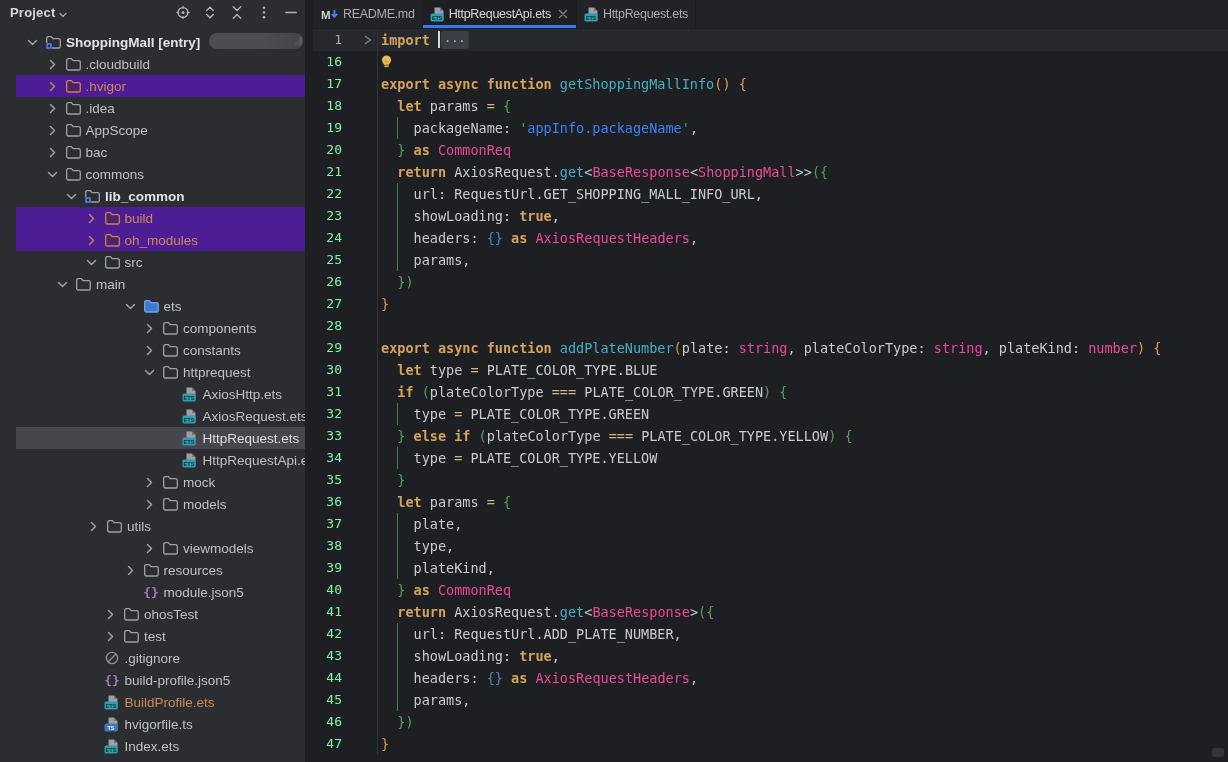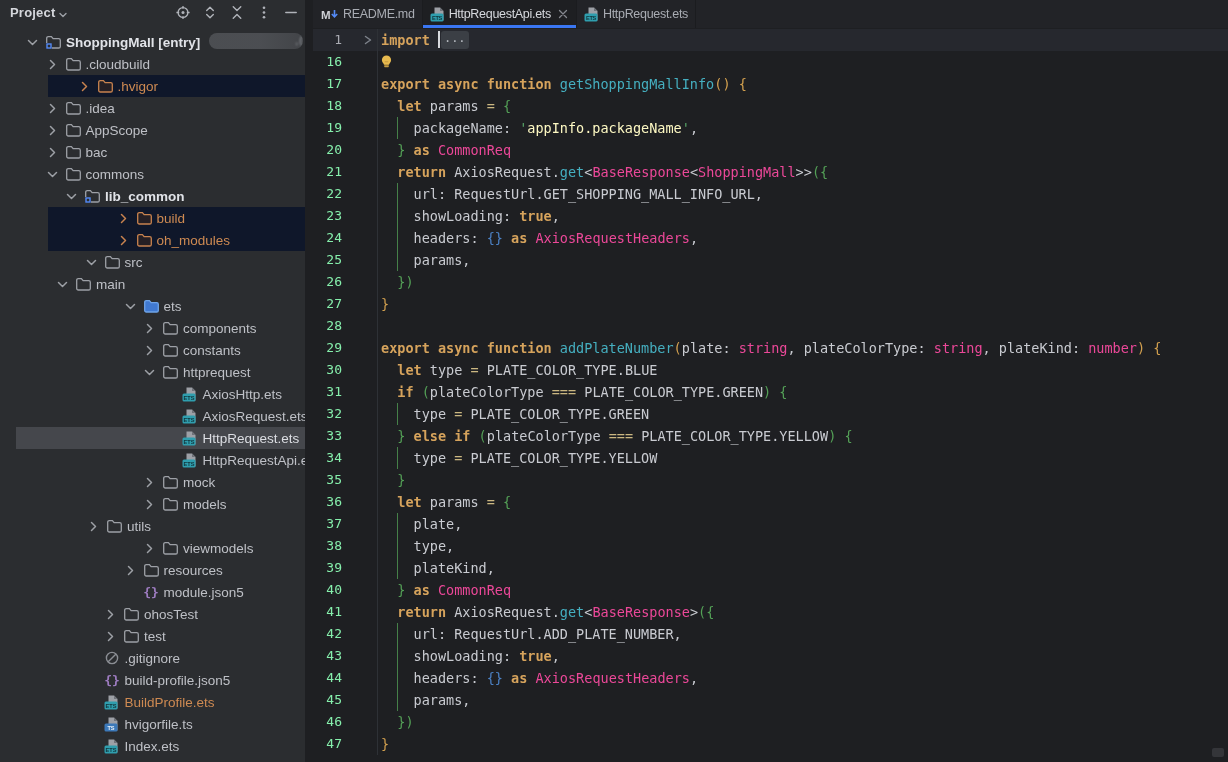--- a/index.html
+++ b/index.html
@@ -12,21 +12,21 @@
                    background:#2B2D30; overflow:hidden; }
   #panel-header { position:absolute; left:0; top:0; width:305px; height:28px; }
   #panel-title { position:absolute; left:10px; top:5px; font-size:13px; font-weight:bold;
                  color:#D5D7DC; letter-spacing:.2px; }
   #panel-title-chev { position:absolute; left:57px; top:7px; }
   #panel-header-icons { position:absolute; right:6px; top:4px; display:flex; gap:11px; }
   .hdr-icon { width:16px; height:16px; display:flex; align-items:center; justify-content:center; }
 
   #tree { position:absolute; left:16px; top:31px; width:305px; }
   .tree-row { position:relative; height:22px; width:305px; display:flex; align-items:center; }
-  .tree-row.brown { background:#0f172a;margin-left:32px; }
+  .tree-row.brown { background:#4c1d95; }
   .tree-row.selected { background:#45474C; }
   .tr-chev { width:20px; height:22px; flex:0 0 auto; display:flex; align-items:center; justify-content:flex-start; }
   .tr-icon { width:17px; height:22px; flex:0 0 auto; display:flex; align-items:center; justify-content:flex-start; }
   .tr-label { font-size:13.5px; color:#BEC0C6; white-space:nowrap; padding-left:4px; }
   .tr-label.bold { font-weight:bold; color:#E1E3E8; }
   .tr-label.orange { color:#CE8A52; }
   .tr-label.selected { color:#DCDEE3; }
 
   #path-blur { position:absolute; left:209px; top:33px; width:94px; height:16px; border-radius:8px;
                background:linear-gradient(90deg, rgba(168,171,178,.26), rgba(150,153,160,.30) 55%, rgba(140,143,150,.24));
@@ -60,21 +60,21 @@
 
   .tk-kw  { color:#D6A35C; font-weight:bold; }
   .tk-fn  { color:#45AFC0; }
   .tk-typ { color:#ec4899; }
   .tk-def { color:#C9CBD1; }
   .tk-op  { color:#CBB781; }
   .tk-p1  { color:#D3A04F; }
   .tk-p2  { color:#54A157; }
   .tk-p3  { color:#4C82C6; }
   .tk-sq  { color:#59A869; }
-  .tk-sv  { color:#fef9c3; }
+  .tk-sv  { color:#3b82f6; }
 
   .caret { display:inline-block; width:2px; height:17px; background:#D8DADF; vertical-align:-3px; }
   .foldbox { display:inline-block; background:#3B3F45; border-radius:3px; color:#B4B8BE;
              height:18px; line-height:14px; padding:0 3px; margin-left:1px; vertical-align:3px;
              font-size:12px; }
   .bulb-wrap { display:inline-block; margin-left:-2px; vertical-align:-3px; }
 
   .indent-guide { position:absolute; width:1px; background:rgba(84,161,87,.75); }
 
   #corner-widget { position:absolute; left:1212px; top:748px; width:12px; height:9px;

